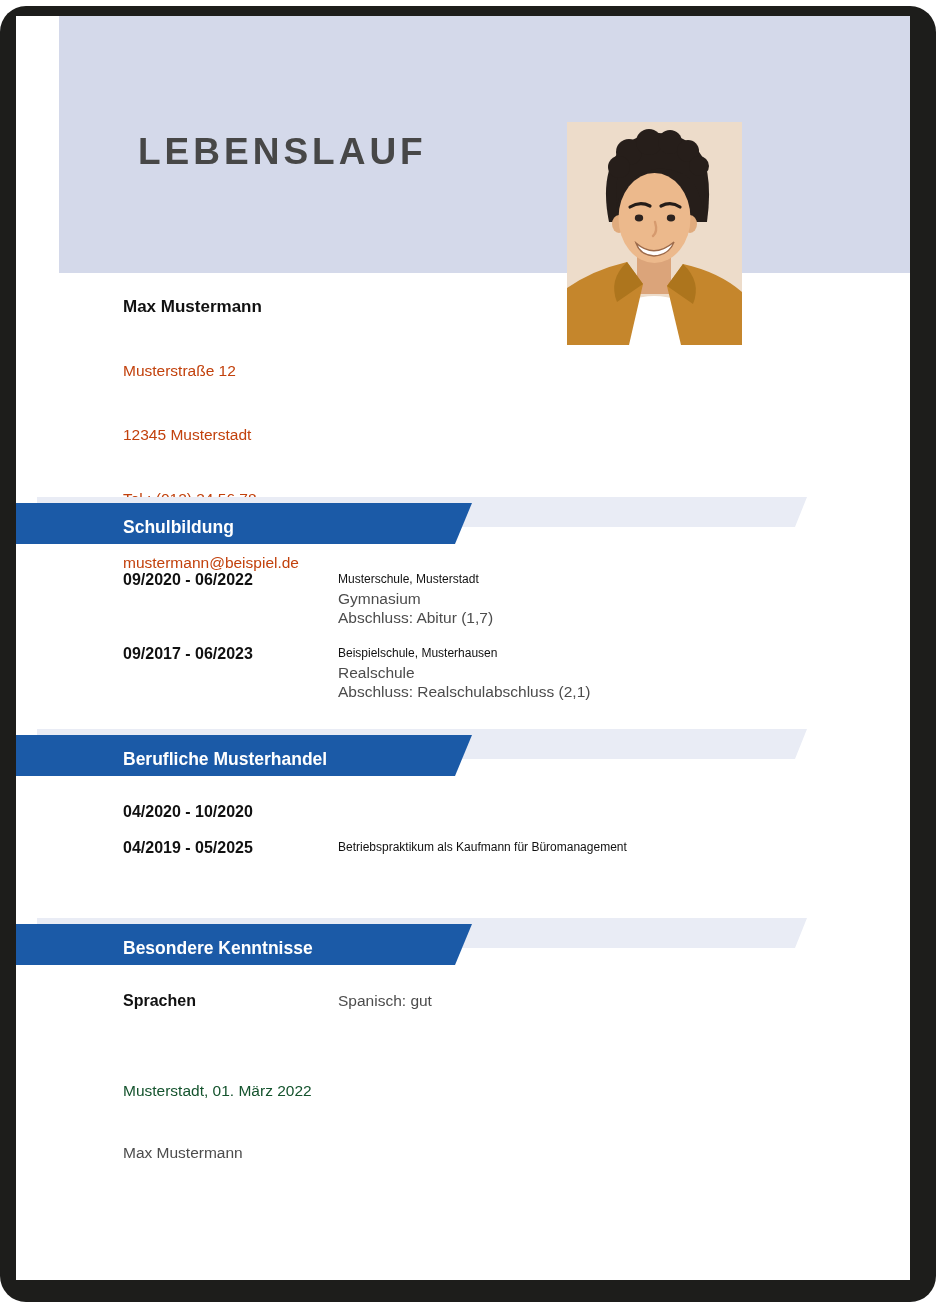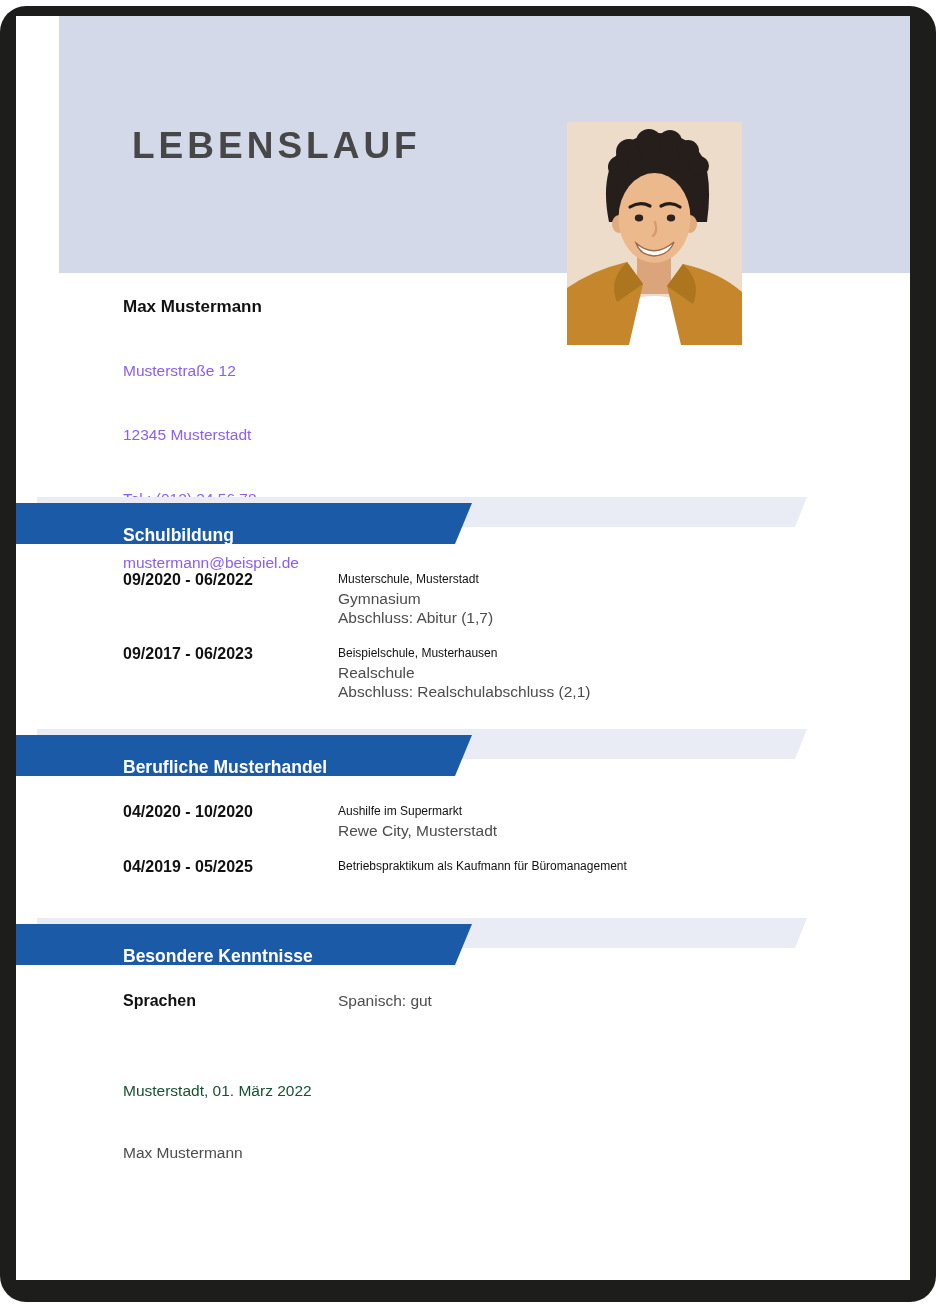--- a/index.html
+++ b/index.html
@@ -14,53 +14,53 @@
   }
   .page{
     position:absolute;left:16px;top:16px;width:894px;height:1264px;
     background:#ffffff;
   }
   .header-band{
     position:absolute;left:43px;top:0;width:851px;height:257px;
     background:#d4d9ea;
   }
   .title{
-    position:absolute;left:106px;top:100px;margin:10px;
+    position:absolute;left:106px;top:100px;margin:16px;
     font-size:37px;font-weight:700;letter-spacing:4px;color:#474747;
     line-height:40px;white-space:nowrap;
   }
   .photo{
     position:absolute;left:551px;top:106px;width:175px;height:223px;
     overflow:hidden;
   }
   .photo svg{display:block;}
   .contact{
     position:absolute;left:107px;top:280px;width:360px;
   }
   .contact-name{
     font-size:17px;font-weight:700;color:#111111;line-height:21px;margin-bottom:2px;
   }
   .contact-line{
-    font-size:15.5px;color:#8b5cf6;line-height:20px;margin-top:44px;
+    font-size:15.5px;color:#c2410c;line-height:20px;margin-top:44px;
   }
   .section{
     position:absolute;left:0;width:894px;
   }
   .banner-light{
     position:absolute;left:21px;top:-6px;width:770px;height:30px;
     background:#e9ecf5;
     clip-path:polygon(0 0,100% 0,calc(100% - 12px) 100%,0 100%);
   }
   .banner-blue{
     position:absolute;left:0;top:0;width:456px;height:41px;
     background:#1b5aa7;
     clip-path:polygon(0 0,100% 0,calc(100% - 17px) 100%,0 100%);
   }
   .section-heading{
-    position:absolute;left:107px;top:12px;height:31px;line-height:41px;
+    position:absolute;left:107px;top:4px;height:31px;line-height:41px;
     color:#ffffff;font-size:17.5px;font-weight:700;white-space:nowrap;
   }
   .entries{
     position:absolute;left:107px;top:67px;width:760px;
     display:flex;flex-direction:column;gap:17px;
   }
   .entry{display:flex;flex-direction:row;}
   .entry-label{
     width:215px;flex:0 0 215px;
     font-size:16px;font-weight:700;color:#111111;line-height:19px;
@@ -165,24 +165,20 @@
           </div>
         </div>
       </div>
       <div class="section" style="top: 719px;">
         <div class="banner-light"></div>
         <div class="banner-blue"></div>
         <div class="section-heading">Berufliche Musterhandel</div>
         <div class="entries">
           <div class="entry">
             <div class="entry-label">04/2020 - 10/2020</div>
-            <div class="entry-body">
-              <div class="entry-title">Aushilfe im Supermarkt</div>
-              <div class="entry-line">Rewe City, Musterstadt</div>
-            </div>
           </div>
           <div class="entry">
             <div class="entry-label">04/2019 - 05/2025</div>
             <div class="entry-body">
               <div class="entry-title">Betriebspraktikum als Kaufmann für Büromanagement</div>
             </div>
           </div>
         </div>
       </div>
       <div class="section" style="top: 908px;">

